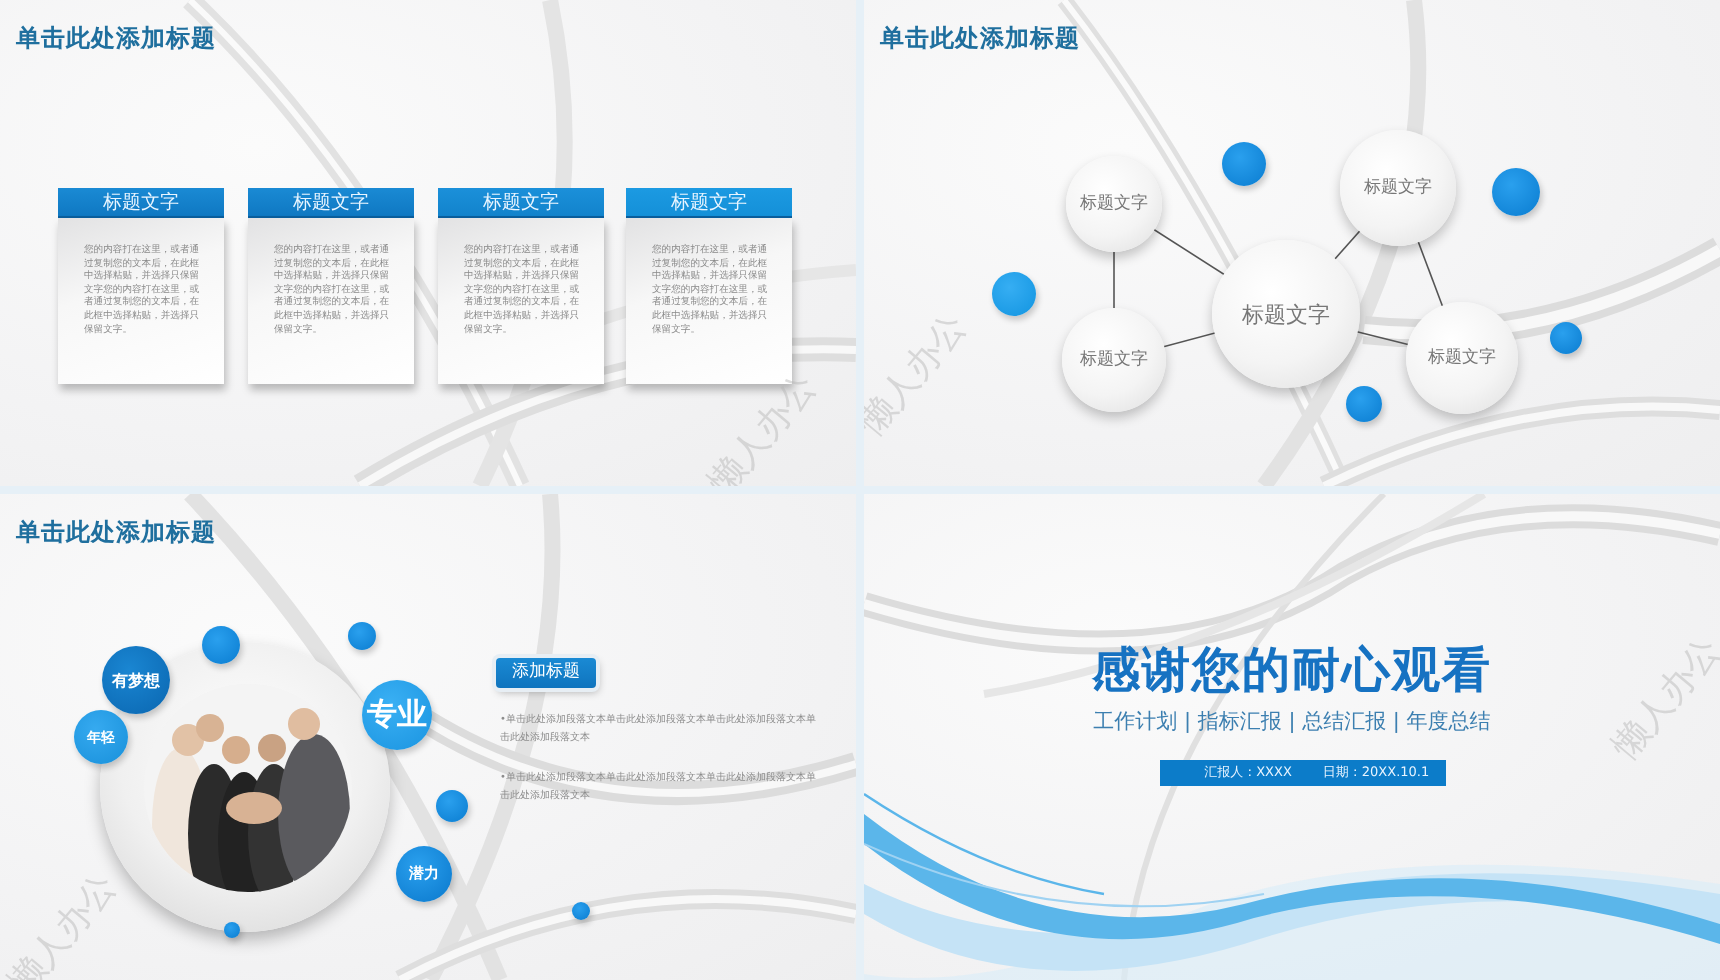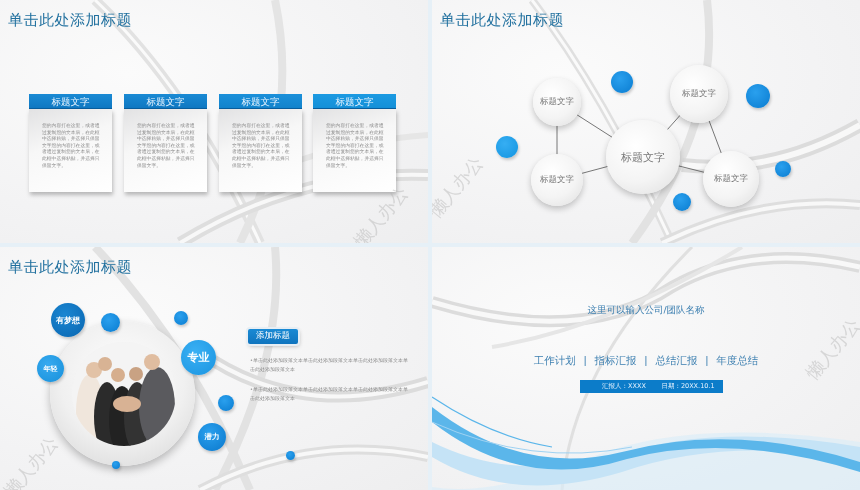--- a/index.html
+++ b/index.html
@@ -12,21 +12,21 @@
   }
   #s1 { left: 0; top: 0; }
   #s2 { left: 432px; top: 0; }
   #s3 { left: 0; top: 247px; }
   #s4 { left: 432px; top: 247px; }
 
   .bg-arcs { position: absolute; left: 0; top: 0; width: 428px; height: 243px; }
 
   .slide-title {
     position: absolute; left: 8px; top: 11px;
-    font-size: 15px; font-weight: normal; color: #1f6f9e; letter-spacing: 0.5px;
+    font-size: 12px; font-weight: bold; color: #1f6f9e; letter-spacing: 0.5px;
   }
 
   .watermark {
     position: absolute; font-size: 18px; color: rgba(180,180,180,0.45);
     transform: rotate(-50deg); font-family: "DejaVu Serif", serif; white-space: nowrap;
   }
 
   
   .card { position: absolute; top: 94px; width: 83px; height: 98px; }
   .card-head {
@@ -66,28 +66,27 @@
     position: absolute; border-radius: 50%;
     background: radial-gradient(circle at 40% 35%, #2aa0ee, #0a78cc);
     color: #fff; font-weight: bold; display: flex; align-items: center; justify-content: center;
     box-shadow: 1px 2px 3px rgba(0,0,0,0.2);
   }
   .add-title-btn {
     position: absolute; left: 248px; top: 82px; width: 50px; height: 15px;
     background: linear-gradient(#1a8ad4, #0f74be); color: #fff; font-size: 8.5px;
     text-align: center; line-height: 15px; border-radius: 2px;
     box-shadow: 0 0 0 2px #e7eef4, 1px 2px 4px rgba(0,0,0,0.3);
-    font-family: Liberation Mono, monospace;
   }
   .para { position: absolute; left: 250px; width: 160px; font-size: 5px; line-height: 9px; color: #8c8c8c; }
 
   
   .company { position: absolute; left: 0; width: 428px; top: 57px; text-align: center; font-size: 9.5px; color: #3c7fb0; }
   .thanks { position: absolute; left: 0; width: 428px; top: 72px; text-align: center; font-size: 24px; font-weight: bold; color: #1672c2; letter-spacing: 1px; }
-  .subtitle { position: absolute; left: 0; width: 428px; top: 107px; text-align: center; font-size: 10.5px; color: #3c7fb0; font-family: Liberation Mono, monospace; }
+  .subtitle { position: absolute; left: 0; width: 428px; top: 107px; text-align: center; font-size: 10.5px; color: #3c7fb0; }
   .info-badge {
     position: absolute; top: 133px; height: 13px; background: #0c7cc9; color: #e8f4ff;
     font-size: 6.5px; line-height: 13px; text-align: center;
   }
 </style>
 </head>
 <body>
 
 <div class="slide" id="s1">
   <svg class="bg-arcs" viewBox="0 0 428 243">
@@ -175,23 +174,23 @@
       <ellipse cx="85" cy="65" rx="18" ry="40" fill="#5a5a5e"></ellipse>
       <circle cx="22" cy="28" r="8" fill="#e2c2a6"></circle>
       <circle cx="33" cy="22" r="7" fill="#d8b394"></circle>
       <circle cx="46" cy="33" r="7" fill="#d6ae8d"></circle>
       <circle cx="64" cy="32" r="7" fill="#c9a283"></circle>
       <circle cx="80" cy="20" r="8" fill="#e0bda0"></circle>
       <ellipse cx="55" cy="62" rx="14" ry="8" fill="#d8b294"></ellipse>
     </svg>
   </div>
 
-  <div class="tag-circle" style="left:51px; top:56px; width:34px; height:34px; font-size:8px; background:radial-gradient(circle at 40% 35%,#1a86d2,#0a66b0)">有梦想</div>
+  <div class="tag-circle" style="left:51px; top:76px; width:34px; height:34px; font-size:8px; background:radial-gradient(circle at 40% 35%,#1a86d2,#0a66b0)">有梦想</div>
   <div class="tag-circle" style="left:37px; top:108px; width:27px; height:27px; font-size:7px; background:radial-gradient(circle at 40% 35%,#36aaf0,#1890da)">年轻</div>
-  <div class="tag-circle" style="left:181px; top:93px; width:35px; height:35px; font-size:11px; background:radial-gradient(circle at 40% 35%,#3ab0f4,#1a94e0)">专业</div>
+  <div class="tag-circle" style="left:181px; top:93px; width:35px; height:35px; font-size:15px; background:radial-gradient(circle at 40% 35%,#3ab0f4,#1a94e0)">专业</div>
   <div class="tag-circle" style="left:198px; top:176px; width:28px; height:28px; font-size:7.5px;text-align:center;">潜力</div>
 
   <div class="dot" style="left:101px; top:66px; width:19px; height:19px;"></div>
   <div class="dot" style="left:174px; top:64px; width:14px; height:14px;"></div>
   <div class="dot" style="left:218px; top:148px; width:16px; height:16px;"></div>
   <div class="dot" style="left:112px; top:214px; width:8px; height:8px;"></div>
   <div class="dot" style="left:286px; top:204px; width:9px; height:9px;"></div>
 
   <div class="add-title-btn">添加标题</div>
   <div class="para" style="top:109px">•单击此处添加段落文本单击此处添加段落文本单击此处添加段落文本单击此处添加段落文本</div>
@@ -207,19 +206,19 @@
     <path d="M260 0 Q140 120 130 243" fill="none" stroke="#e0e0e0" stroke-width="3"></path>
     <path d="M310 0 Q180 80 60 100" fill="none" stroke="#e6e6e6" stroke-width="4"></path>
 
     <path d="M0 240 Q60 250 160 210 Q260 170 428 195 L428 243 L0 243 Z" fill="#d9ecf8" opacity="0.6"></path>
     <path d="M0 195 Q80 235 180 210 Q280 175 428 200 L428 215 Q300 188 190 225 Q80 258 0 210 Z" fill="#c5e3f6"></path>
     <path d="M0 160 Q90 230 190 205 Q300 175 428 215 L428 225 Q300 185 195 212 Q90 245 0 175 Z" fill="#5bb6ea"></path>
     <path d="M0 150 Q60 190 120 200" fill="none" stroke="#5bb6ea" stroke-width="1.2"></path>
     <path d="M0 175 Q100 220 200 200" fill="none" stroke="#9fd2f2" stroke-width="1"></path>
   </svg>
 
-  <div class="company">这里可以输入公司/团队名称</div>
+  <div class="thanks">感谢您的耐心观看</div>
   <div class="subtitle">工作计划 | 指标汇报 | 总结汇报 | 年度总结</div>
   <div class="info-badge" style="left:148px; width:88px;">汇报人：XXXX</div>
   <div class="info-badge" style="left:221px; width:70px;">日期：20XX.10.1</div>
 
   <div class="watermark" style="left:365px; top:90px;">懒人办公</div>
 </div>
 
 </body></html>

